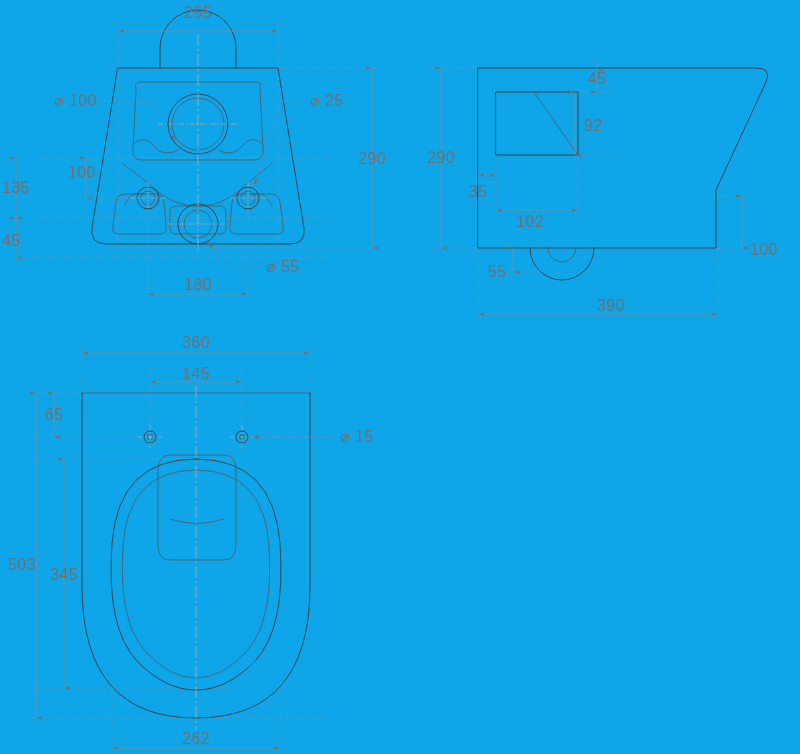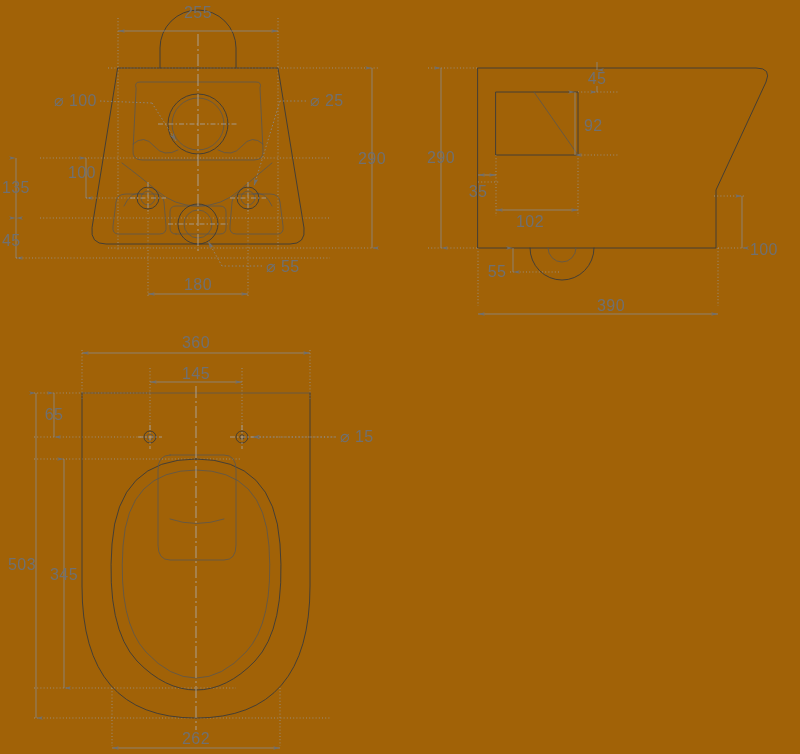--- a/index.html
+++ b/index.html
@@ -7,21 +7,21 @@
     padding: 0;
     background: #ffffff;
   }
   body {
     font-family: "Liberation Sans", sans-serif;
   }
   #drawing-sheet {
     position: relative;
     width: 800px;
     height: 754px;
-    background: #a16207;
+    background: #0ea5e9;
     overflow: hidden;
   }
   svg.sheet-svg {
     position: absolute;
     top: 0;
     left: 0;
     width: 800px;
     height: 754px;
   }
   

